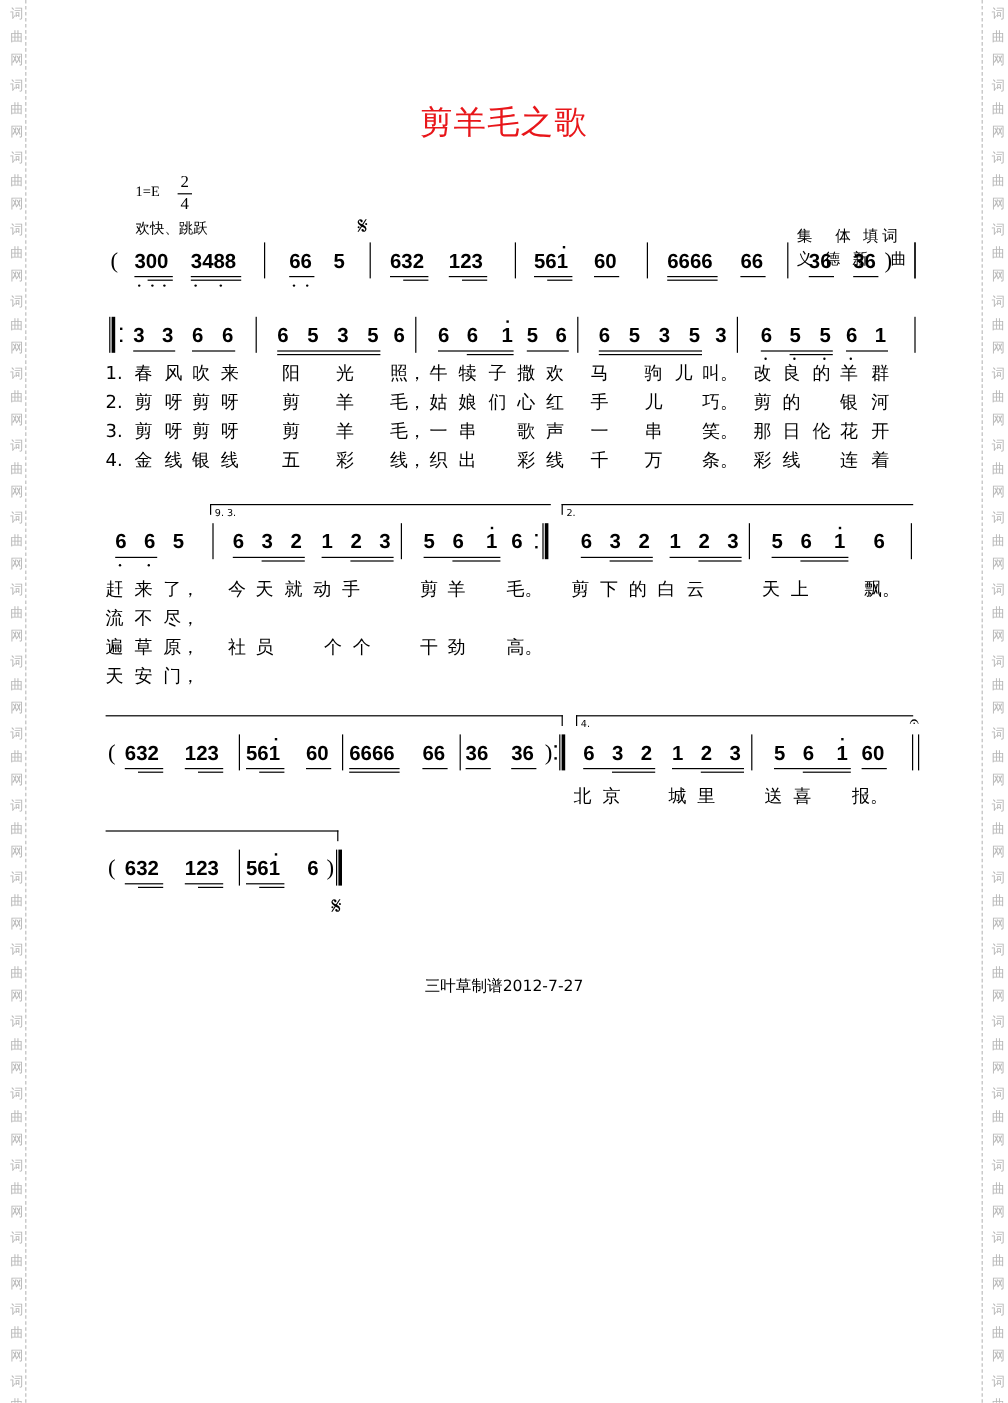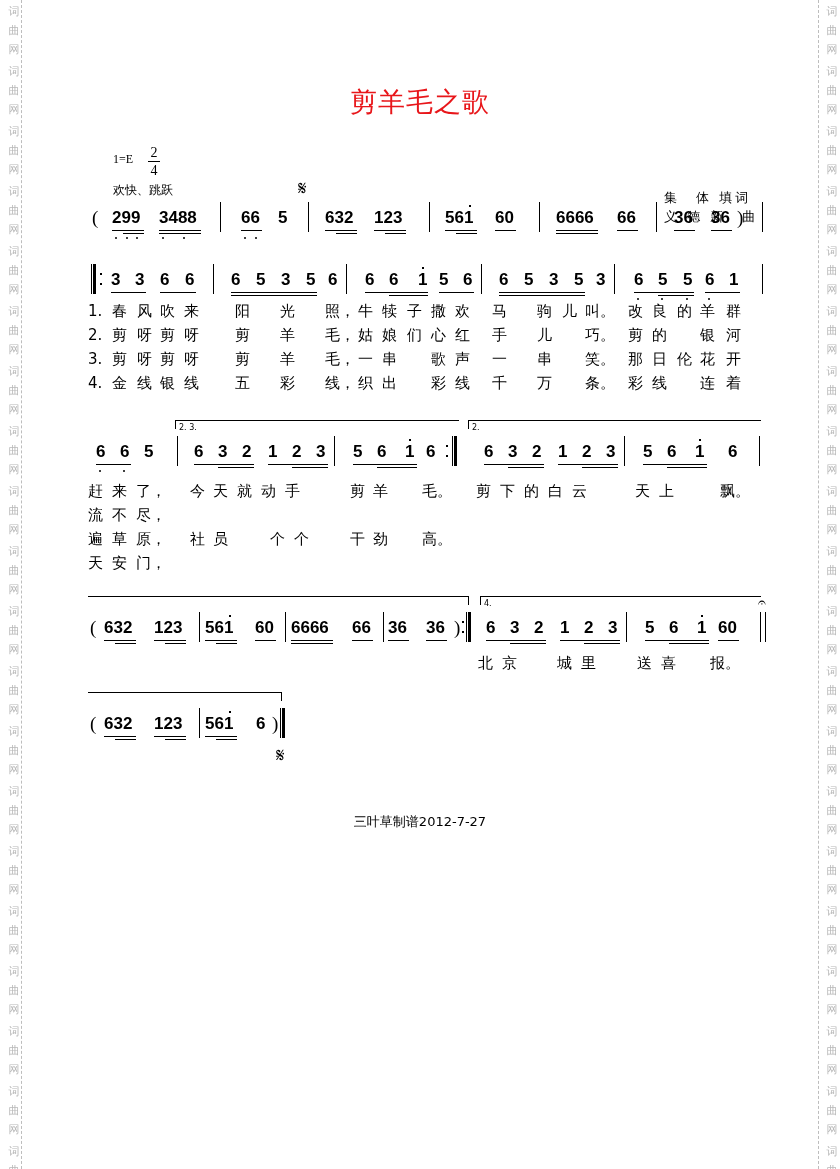--- a/index.html
+++ b/index.html
@@ -92,21 +92,21 @@
 </div>
 <div class="abs small" style="left:113px;top:182px;">欢快、跳跃</div>
 <div class="abs credits">
   <div>集　体 填词</div>
   <div>义 德 新　曲</div>
 </div>
 <div class="segno" style="left:298px;top:178px;">𝄋</div>
 
 <div class="sys" id="sys0" style="top:208px;">
     <div class="paren" style="left: 4px;">(</div>
-    <span class="n" style="left: 24px;">299</span>
+    <span class="n" style="left: 24px;">300</span>
     <div class="ul" style="left: 24px; top: 22px; width: 31.5px;"></div>
     <div class="ul" style="left: 34.5px; top: 25px; width: 21px;"></div>
     <span class="n" style="left: 71px;">3488</span>
     <div class="ul" style="left: 71px; top: 22px; width: 42px;"></div>
     <div class="ul" style="left: 71px; top: 25px; width: 42px;"></div>
     <div class="bar" style="left: 132px;"></div>
     <span class="n" style="left: 153px;">66</span>
     <div class="ul" style="left: 153px; top: 22px; width: 21px;"></div>
     <span class="n" style="left: 190px;">5</span>
     <div class="bar" style="left: 220px;"></div>
@@ -283,21 +283,21 @@
       <span style="left: 449px;">万</span>
       <span style="left: 497px;">条。</span>
       <span style="left: 540px;">彩</span>
       <span style="left: 564px;">线</span>
       <span style="left: 612px;">连</span>
       <span style="left: 638px;">着</span>
     </div>
   </div>
 
 <div class="volta" style="left:175px;top:420px;width:283px;">
-    <span class="volta-label">2. 3.</span>
+    <span class="volta-label">9. 3.</span>
   </div>
 <div class="volta" style="left:468px;top:420px;width:292px;">
     <span class="volta-label">2.</span>
   </div>
 <div class="sys" id="sys2" style="top:442px;">
     <span class="n" style="left: 8px;">6</span>
     <span class="n" style="left: 32px;">6</span>
     <span class="n" style="left: 56px;">5</span>
     <div class="bar" style="left: 89px;"></div>
     <span class="n" style="left: 106px;">6</span>

